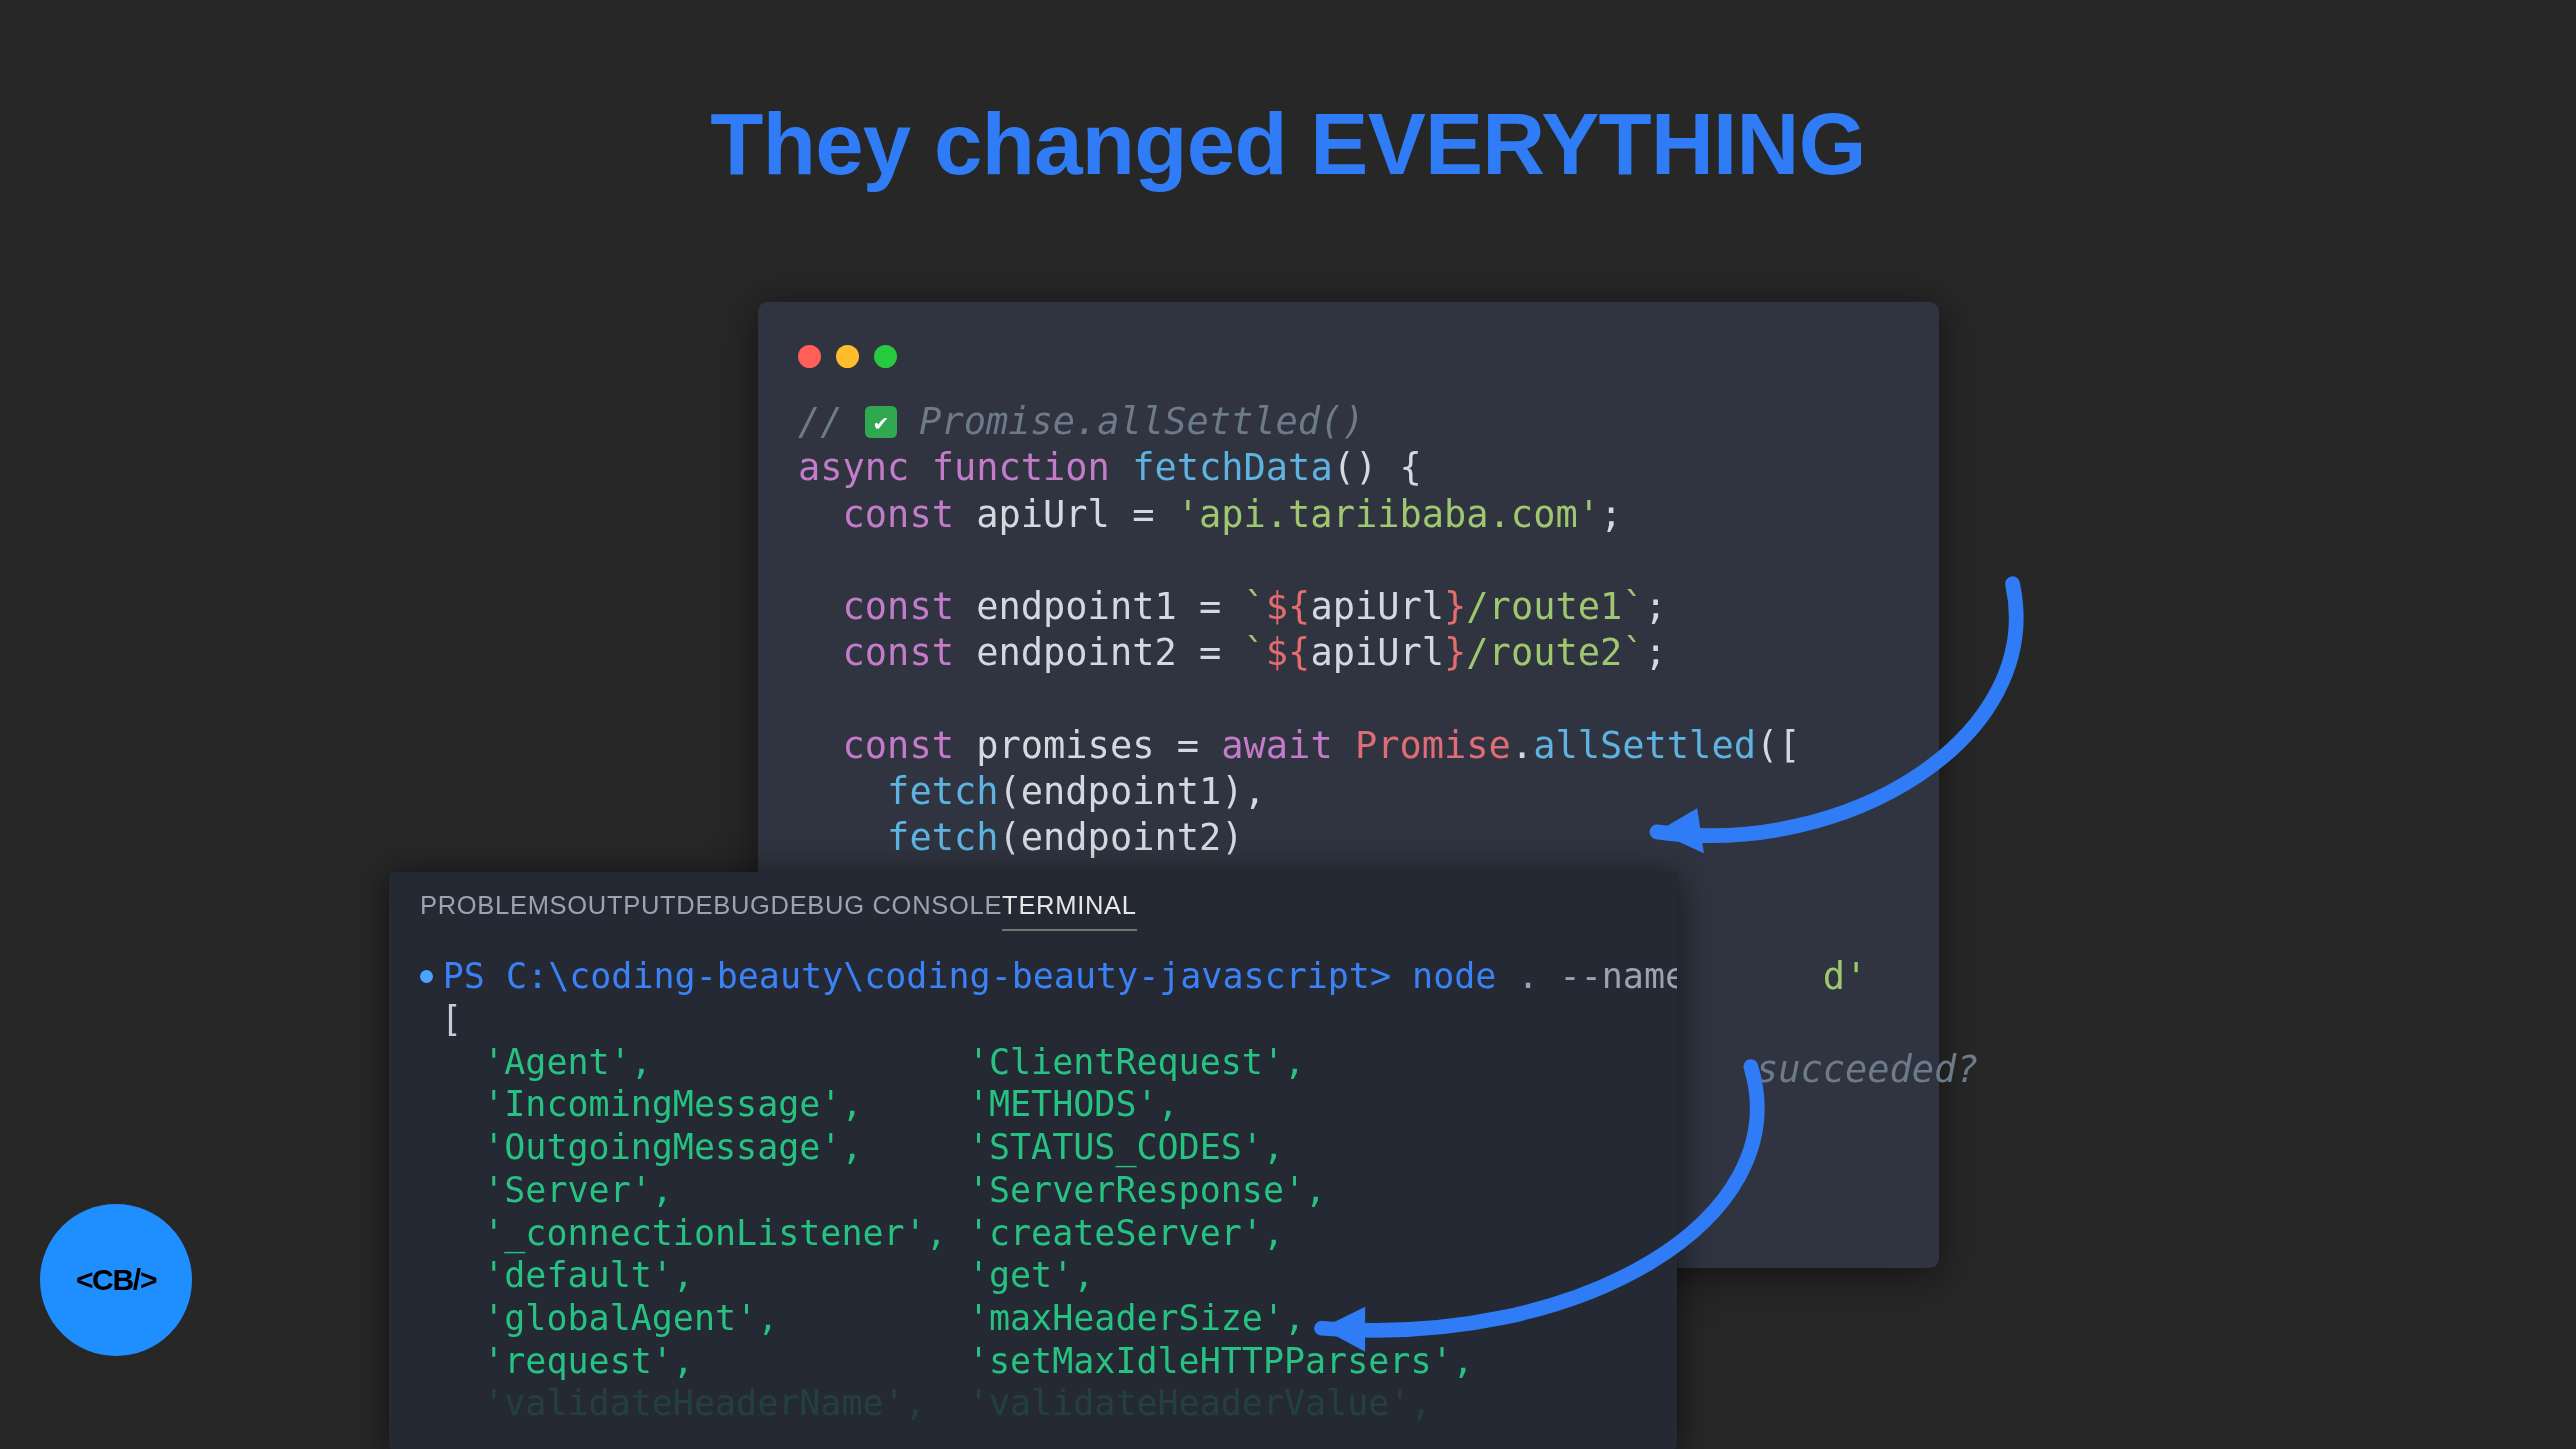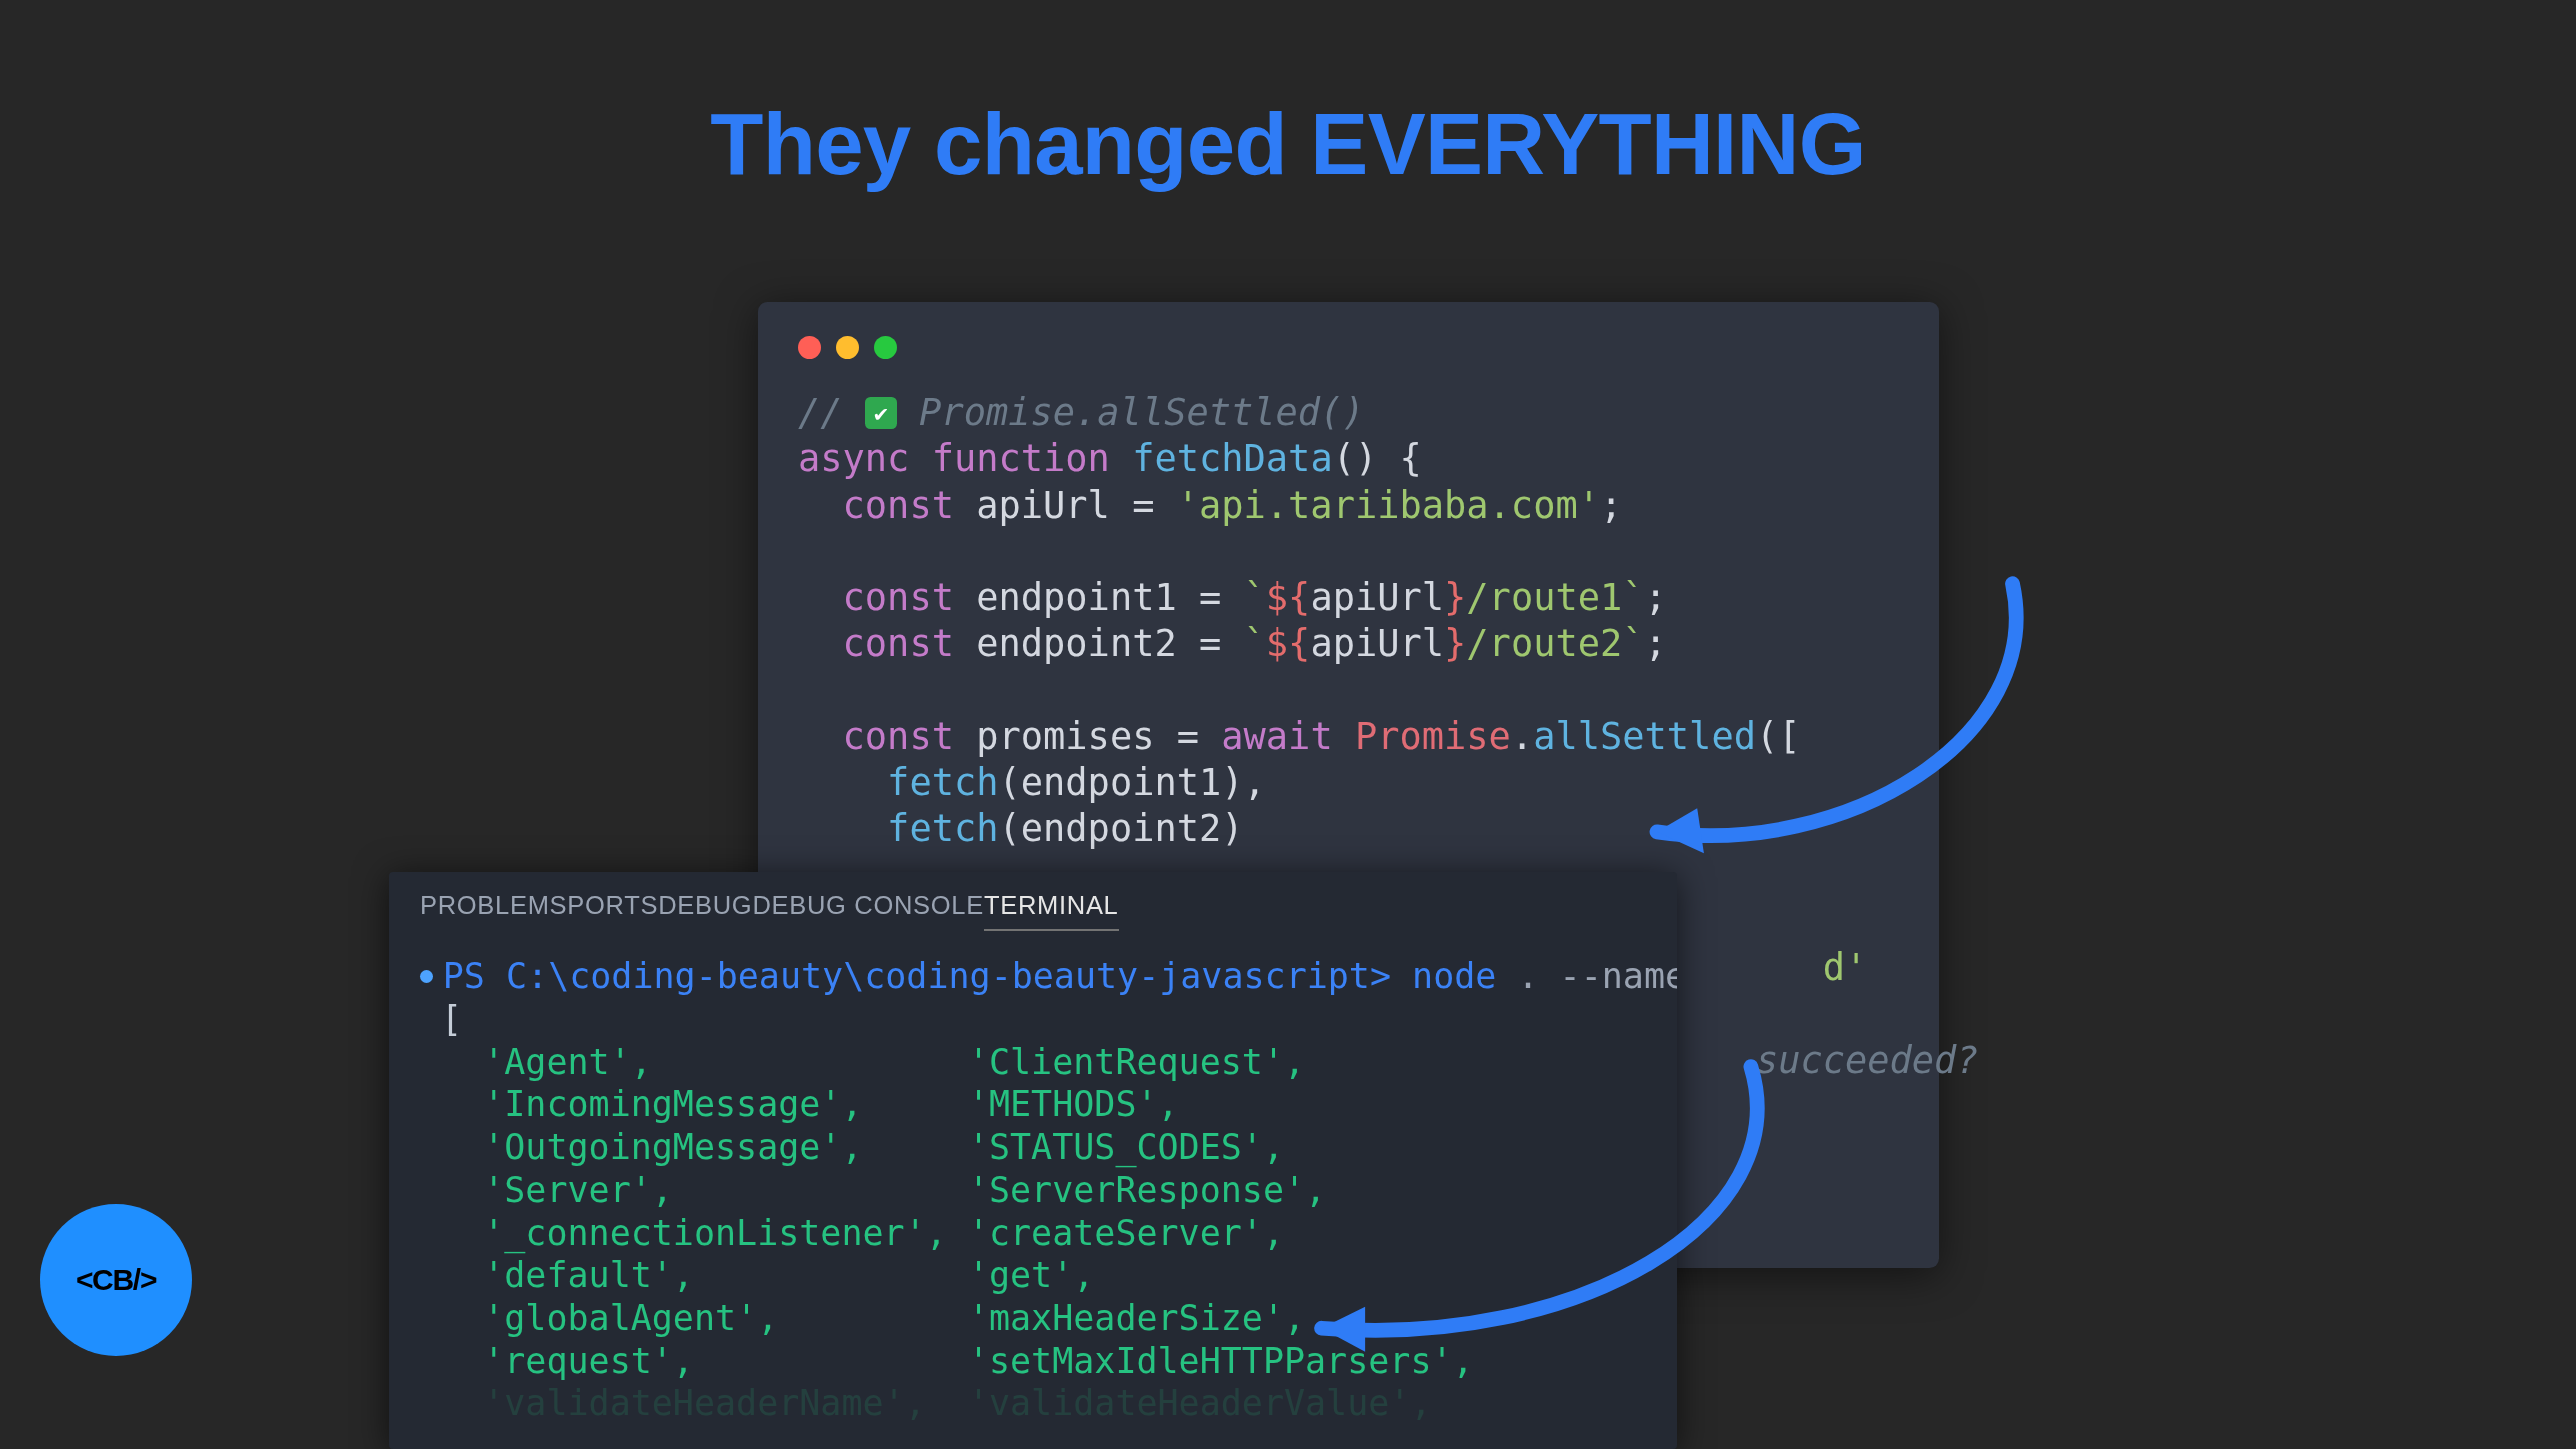--- a/index.html
+++ b/index.html
@@ -21,21 +21,21 @@
   
   .code-card {
     position: absolute;
     left: 758px;
     top: 302px;
     width: 1181px;
     height: 966px;
     background: #2F3440;
     border-radius: 9.4px;
     box-shadow: 0 6.7px 40px rgba(0,0,0,0.5);
-    padding: 34px 40px;
+    padding: 43px 40px;
   }
   .traffic-lights { display: flex; gap: 14.8px; margin-bottom: 31px; }
   .tl-dot { width: 23px; height: 23px; border-radius: 50%; }
   .tl-red    { background: #FF5F56; }
   .tl-yellow { background: #FFBD2E; }
   .tl-green  { background: #27C93F; }
 
   .code {
     font-family: "SF Mono","Menlo","Consolas",monospace;
     font-size: 37px;
@@ -164,21 +164,21 @@
 
 
                                               <span class="c-string">d'</span>
 
                                            <span class="c-comment">succeeded?</span></div>
   </div>
 
   <div class="terminal-card">
     <div class="terminal-tabs">
       <div class="terminal-tab">PROBLEMS</div>
-      <div class="terminal-tab">PORTS</div>
+      <div class="terminal-tab">OUTPUT</div>
       <div class="terminal-tab">DEBUG</div>
       <div class="terminal-tab">DEBUG CONSOLE</div>
       <div class="terminal-tab active">TERMINAL</div>
     </div>
     <div class="terminal-body"><span class="prompt-dot"></span><span class="ps-path">PS </span><span class="ps-path">C:\coding-beauty\coding-beauty-javascript&gt;</span><span class="ps-cmd"> node</span><span class="ps-arg"> . --name=http</span>
  <span>[</span>
 <span id="term-rows">   <span class="term-str">'Agent',&nbsp;&nbsp;&nbsp;&nbsp;&nbsp;&nbsp;&nbsp;&nbsp;&nbsp;&nbsp;&nbsp;&nbsp;&nbsp; </span> <span class="term-str">'ClientRequest',</span>
    <span class="term-str">'IncomingMessage',&nbsp;&nbsp;&nbsp; </span> <span class="term-str">'METHODS',</span>
    <span class="term-str">'OutgoingMessage',&nbsp;&nbsp;&nbsp; </span> <span class="term-str">'STATUS_CODES',</span>
    <span class="term-str">'Server',&nbsp;&nbsp;&nbsp;&nbsp;&nbsp;&nbsp;&nbsp;&nbsp;&nbsp;&nbsp;&nbsp;&nbsp; </span> <span class="term-str">'ServerResponse',</span>

